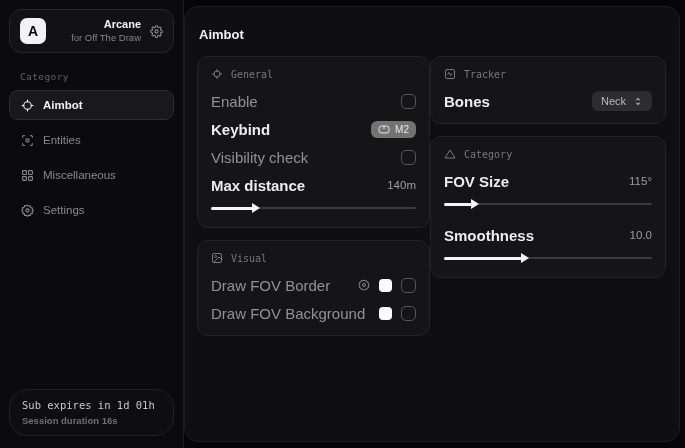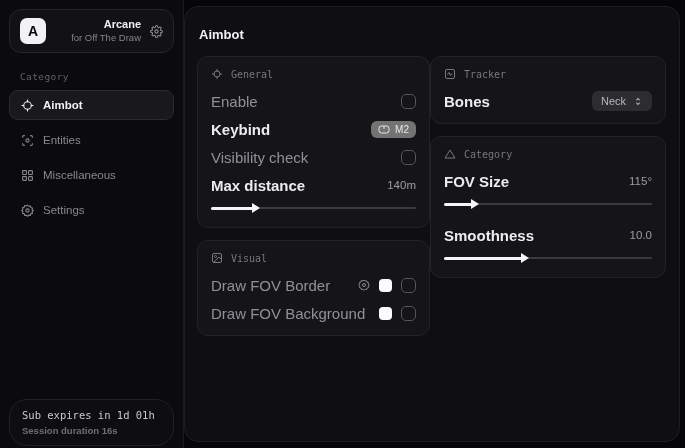--- a/index.html
+++ b/index.html
@@ -39,21 +39,21 @@
   .nav-item {
     display:flex; align-items:center; gap:9px; padding:7px 10px;
     border-radius:9px; color:#87878e; font-size:11.5px; border:1px solid transparent;
   }
   .nav-item.selected {
     background:#19191c; border:1px solid #2b2b30; color:#f0f0f2; font-weight:bold;
   }
   .nav-icon { width:14px; height:14px; display:flex; align-items:center; justify-content:center; }
 
   .sidebar-footer {
-    position:absolute; left:9px; right:9px; bottom:2px;
+    position:absolute; left:9px; right:9px; bottom:12px;
     border:1px solid #222226; border-radius:18px; background:#0e0e10;
     padding:9px 12px;
   }
   .sub-expires { font-size:10.5px; color:#c9c9cf; }
   .session-duration { font-size:9.5px; color:#6e6e75; margin-top:4px; font-weight:bold; }
 
   
   .main { flex:1; padding:6px 5px 6px 0; }
   .main-panel {
     width:100%; height:100%; background:#0f0f12;

